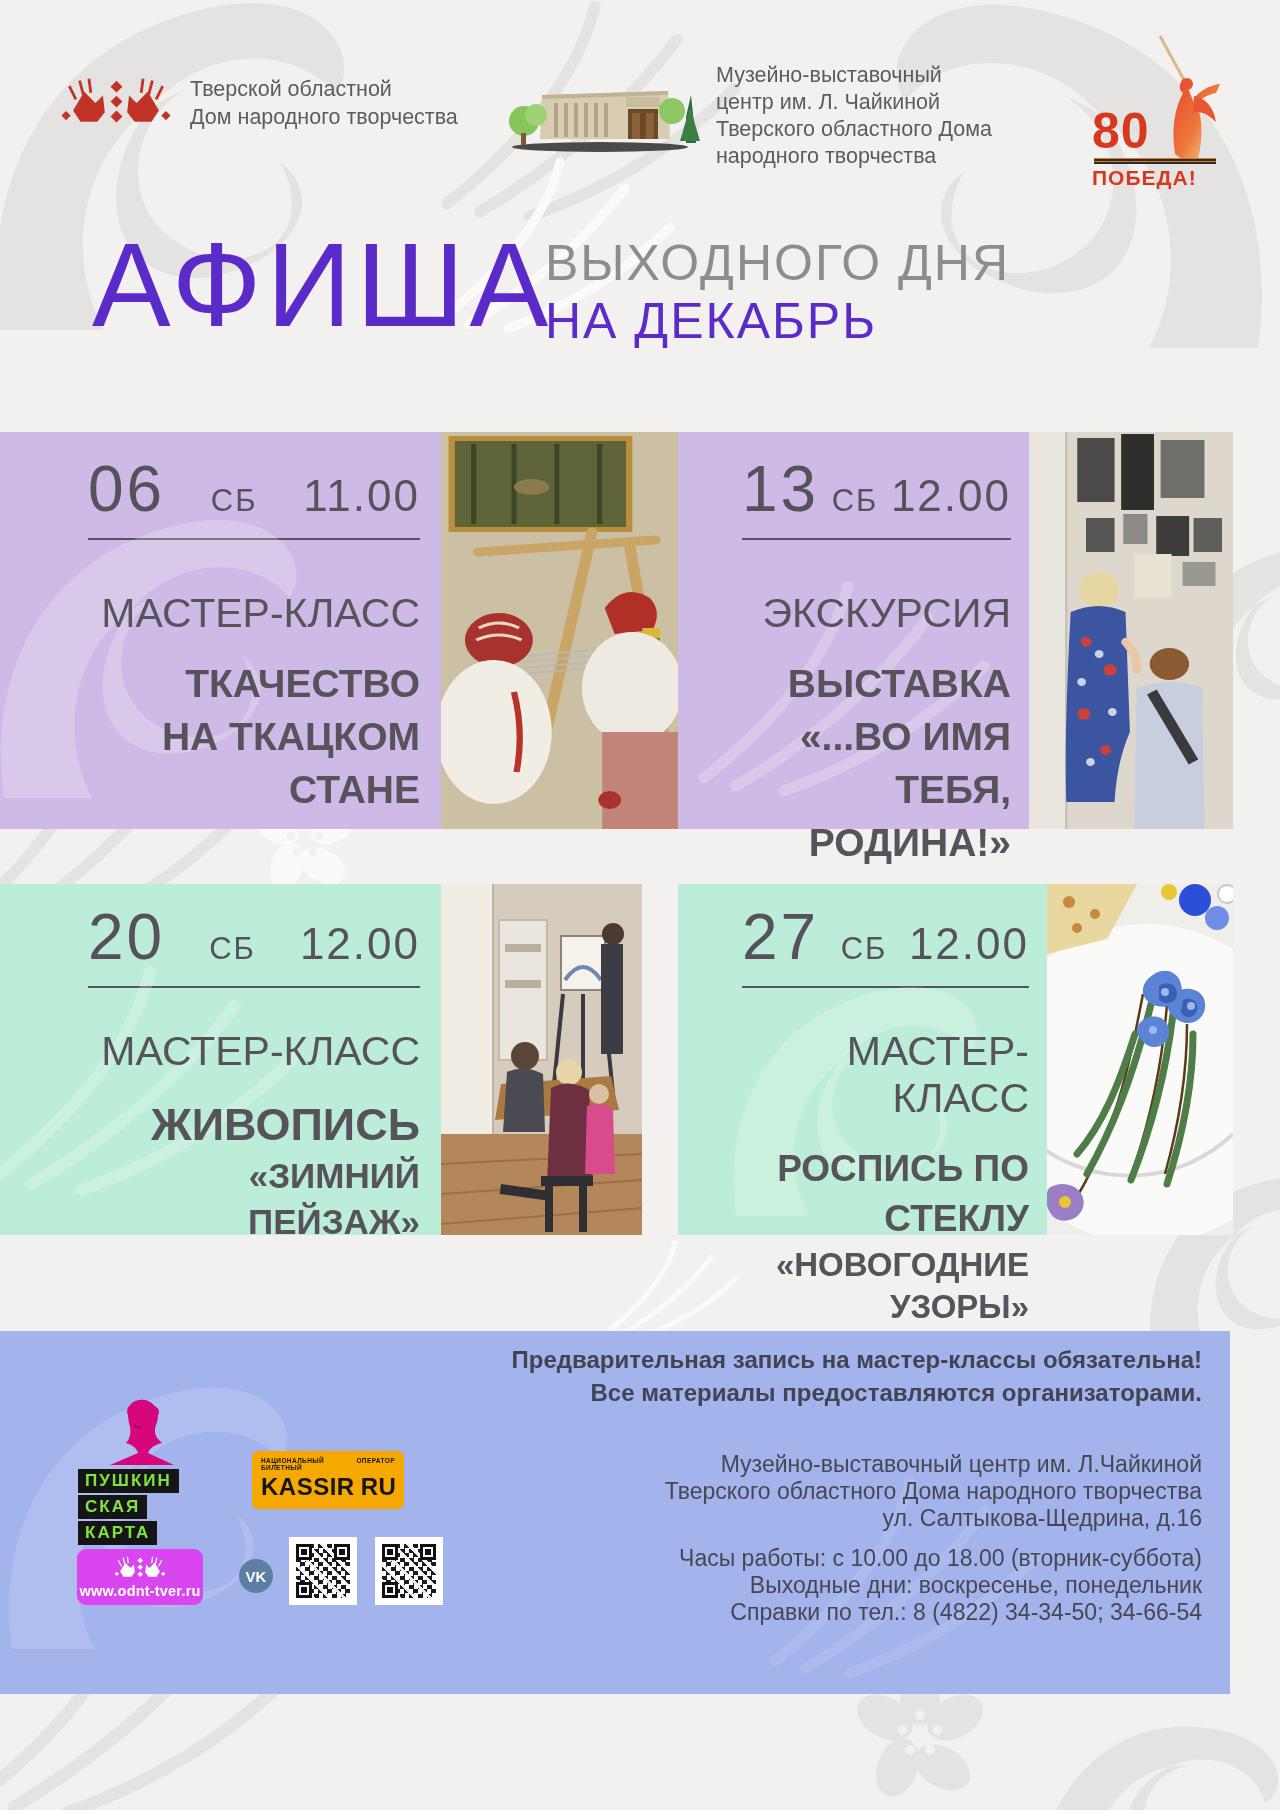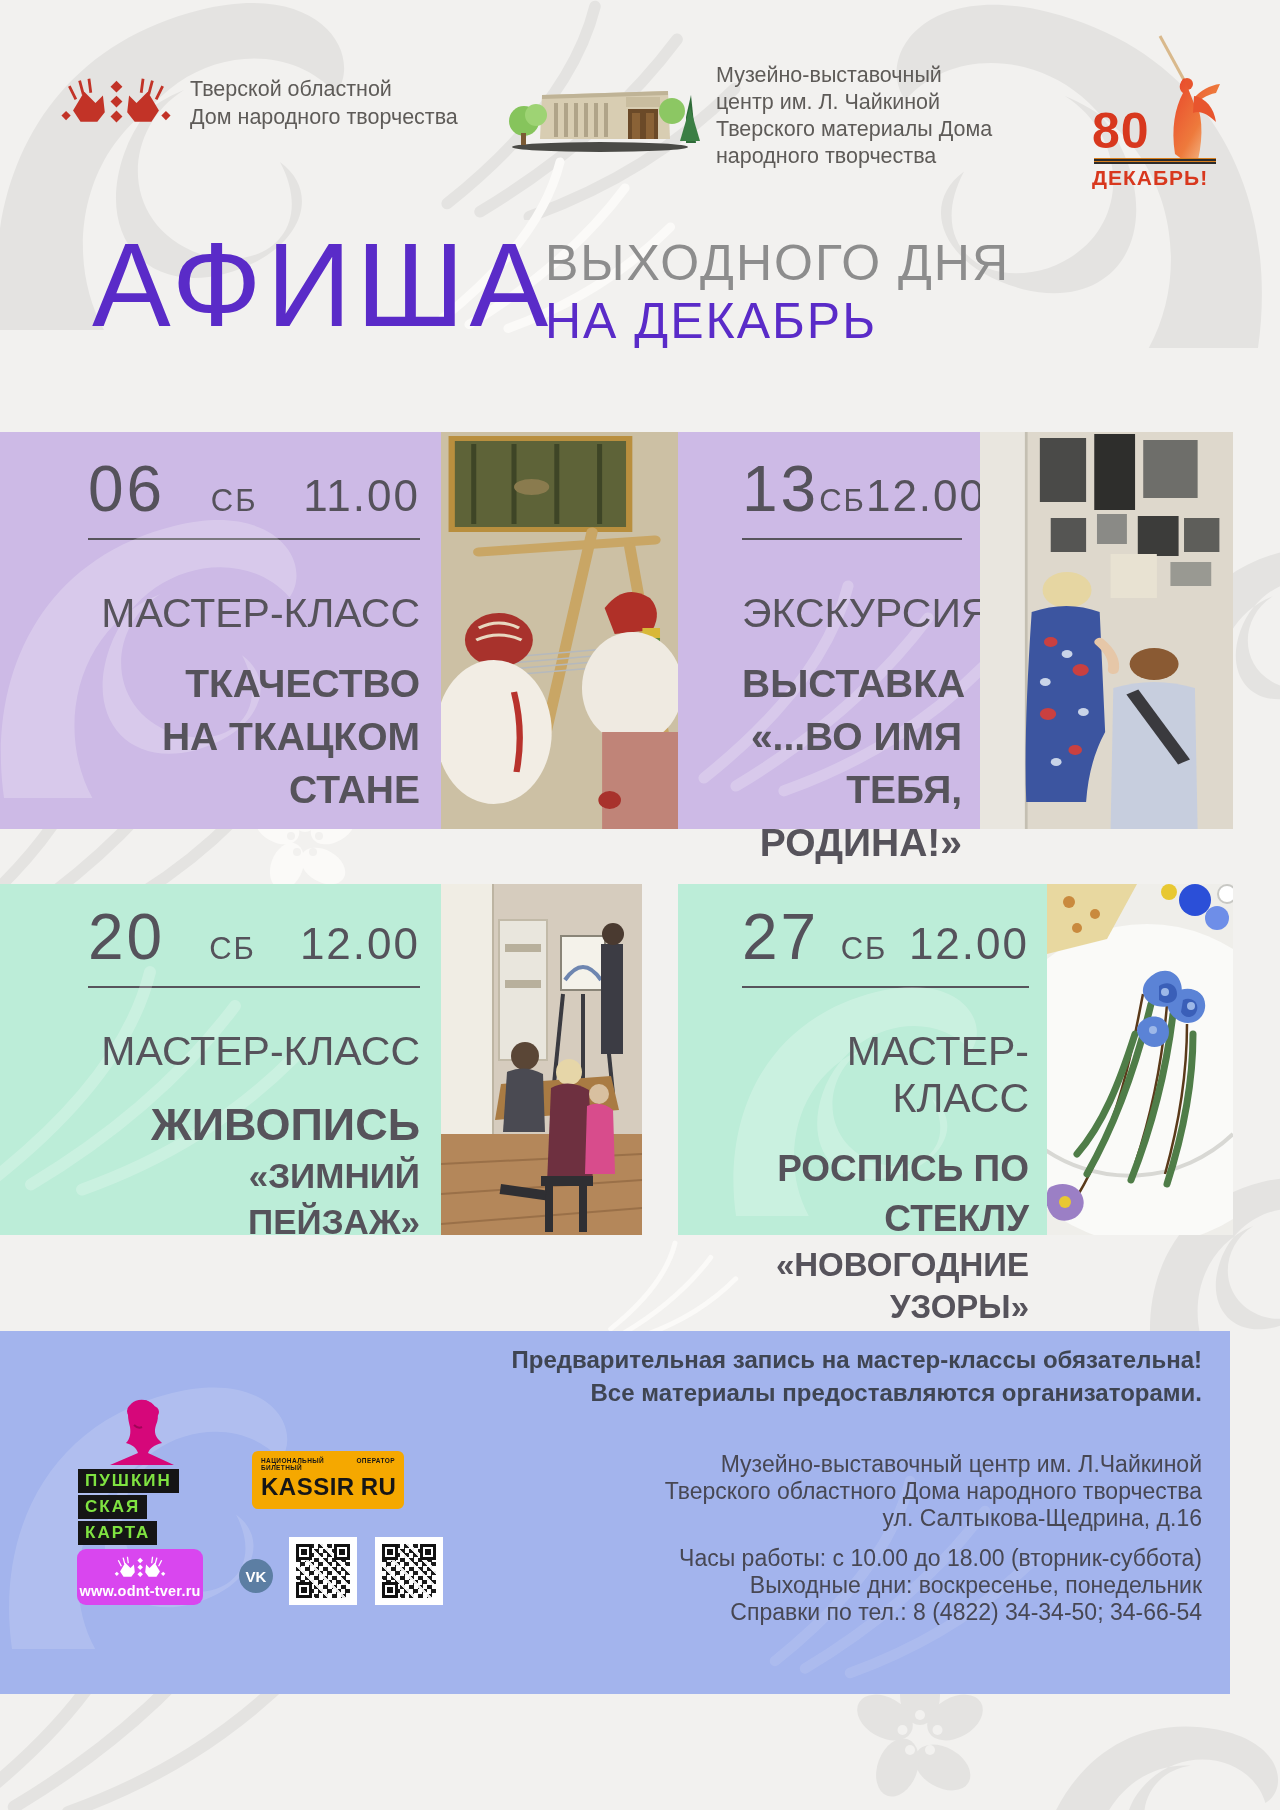--- a/index.html
+++ b/index.html
@@ -32,21 +32,21 @@
   .title-sub1{position:absolute;left:545px;top:234px;font-size:50px;color:#8D8D8D;letter-spacing:2px;}
   .title-sub2{position:absolute;left:545px;top:292px;font-size:50px;color:#5A2BC8;letter-spacing:2px;}
   
   .event-card{position:absolute;display:flex;}
   .panel{position:relative;box-sizing:border-box;height:100%;}
   .panel.lav{background:#CDBAE6;}
   .panel.mint{background:#BCEDD8;}
   .row1{top:432px;height:397px;}
   .row2{top:884px;height:351px;}
   .card-a{left:0;width:694px;align-items:center;}  .card-a .panel{width:441px;padding:26px 21px 0 88px;}
-  .card-b{left:678px;width:555px;} .card-b .panel{width:302px;padding:26px 18px 0 64px;}
+  .card-b{left:678px;width:555px;} .card-b .panel{width:351px;padding:26px 18px 0 64px;}
   .card-c{left:0;width:642px;}  .card-c .panel{width:441px;padding:22px 21px 0 88px;}
   .card-d{left:678px;width:555px;} .card-d .panel{width:369px;padding:22px 18px 0 64px;}
   .photo{flex:1;height:100%;position:relative;overflow:hidden;}
   .photo svg{display:block;width:100%;height:100%;}
   .date-row{display:flex;justify-content:space-between;align-items:baseline;line-height:62px;position:relative;}
   .d-day{font-size:64px;letter-spacing:3px;}
   .d-wd{font-size:31px;letter-spacing:2px;}
   .d-time{font-size:44px;letter-spacing:2px;}
   .rule{height:2px;background:#57545C;margin-top:6px;}
   .etype{margin-top:50px;font-size:41px;font-weight:400;text-align:right;letter-spacing:0px;color:#56535B;position:relative;}
@@ -209,42 +209,42 @@
       <circle cx="24" cy="44" r="15" fill="#86C45C"></circle>
       <circle cx="36" cy="38" r="11" fill="#9ED374"></circle>
       <rect x="21" y="56" width="5" height="12" fill="#7A5A34"></rect>
       <circle cx="172" cy="34" r="13" fill="#8CC763"></circle>
       <polygon points="186,66 196,66 191,18 186,40" fill="#2F6B38"></polygon>
       <polygon points="180,64 200,64 190,30" fill="#3B7F44"></polygon>
     </svg>
     <div class="logo-text">
       <div>Музейно-выставочный</div>
       <div>центр им. Л. Чайкиной</div>
-      <div>Тверского материалы Дома</div>
+      <div>Тверского областного Дома</div>
       <div>народного творчества</div>
     </div>
   </div>
 
   <div class="victory">
     <svg class="statue" width="74" height="126" viewBox="0 0 74 126">
       <defs>
         <linearGradient id="vg" x1="0" y1="0" x2="1" y2="1">
           <stop offset="0" stop-color="#E8442A"></stop>
             <stop offset="0.55" stop-color="#EE7A3C"></stop>
             <stop offset="1" stop-color="#F6DDB6"></stop>
         </linearGradient>
       </defs>
       <line x1="8" y1="2" x2="32" y2="46" stroke="#D9B98C" stroke-width="3"></line>
       <circle cx="35" cy="50" r="6" fill="#E8552E"></circle>
       <path d="M32,44 C26,50 27,56 31,59 C23,74 19,94 23,120 L31,126 L46,126 C52,100 50,78 42,64 C48,57 58,51 68,50 L64,59 C54,61 48,65 43,72 Z" fill="url(#vg)"></path>
       <path d="M42,62 C54,64 62,74 64,88 C55,79 47,76 41,79 Z" fill="#E8552E"></path>
     </svg>
     <div class="v80">80</div>
     <div class="ribbon"></div>
-    <div class="vlabel">ДЕКАБРЬ!</div>
+    <div class="vlabel">ПОБЕДА!</div>
   </div>
 
   <div class="title-main">АФИША</div>
   <div class="title-sub1">ВЫХОДНОГО ДНЯ</div>
   <div class="title-sub2">НА ДЕКАБРЬ</div>
 
   <div class="event-card row1 card-a">
     <div class="panel lav">
       <svg class="card-motif" style="left:-30px;top:60px" width="340" height="340">
           <use href="#swirl"></use>

